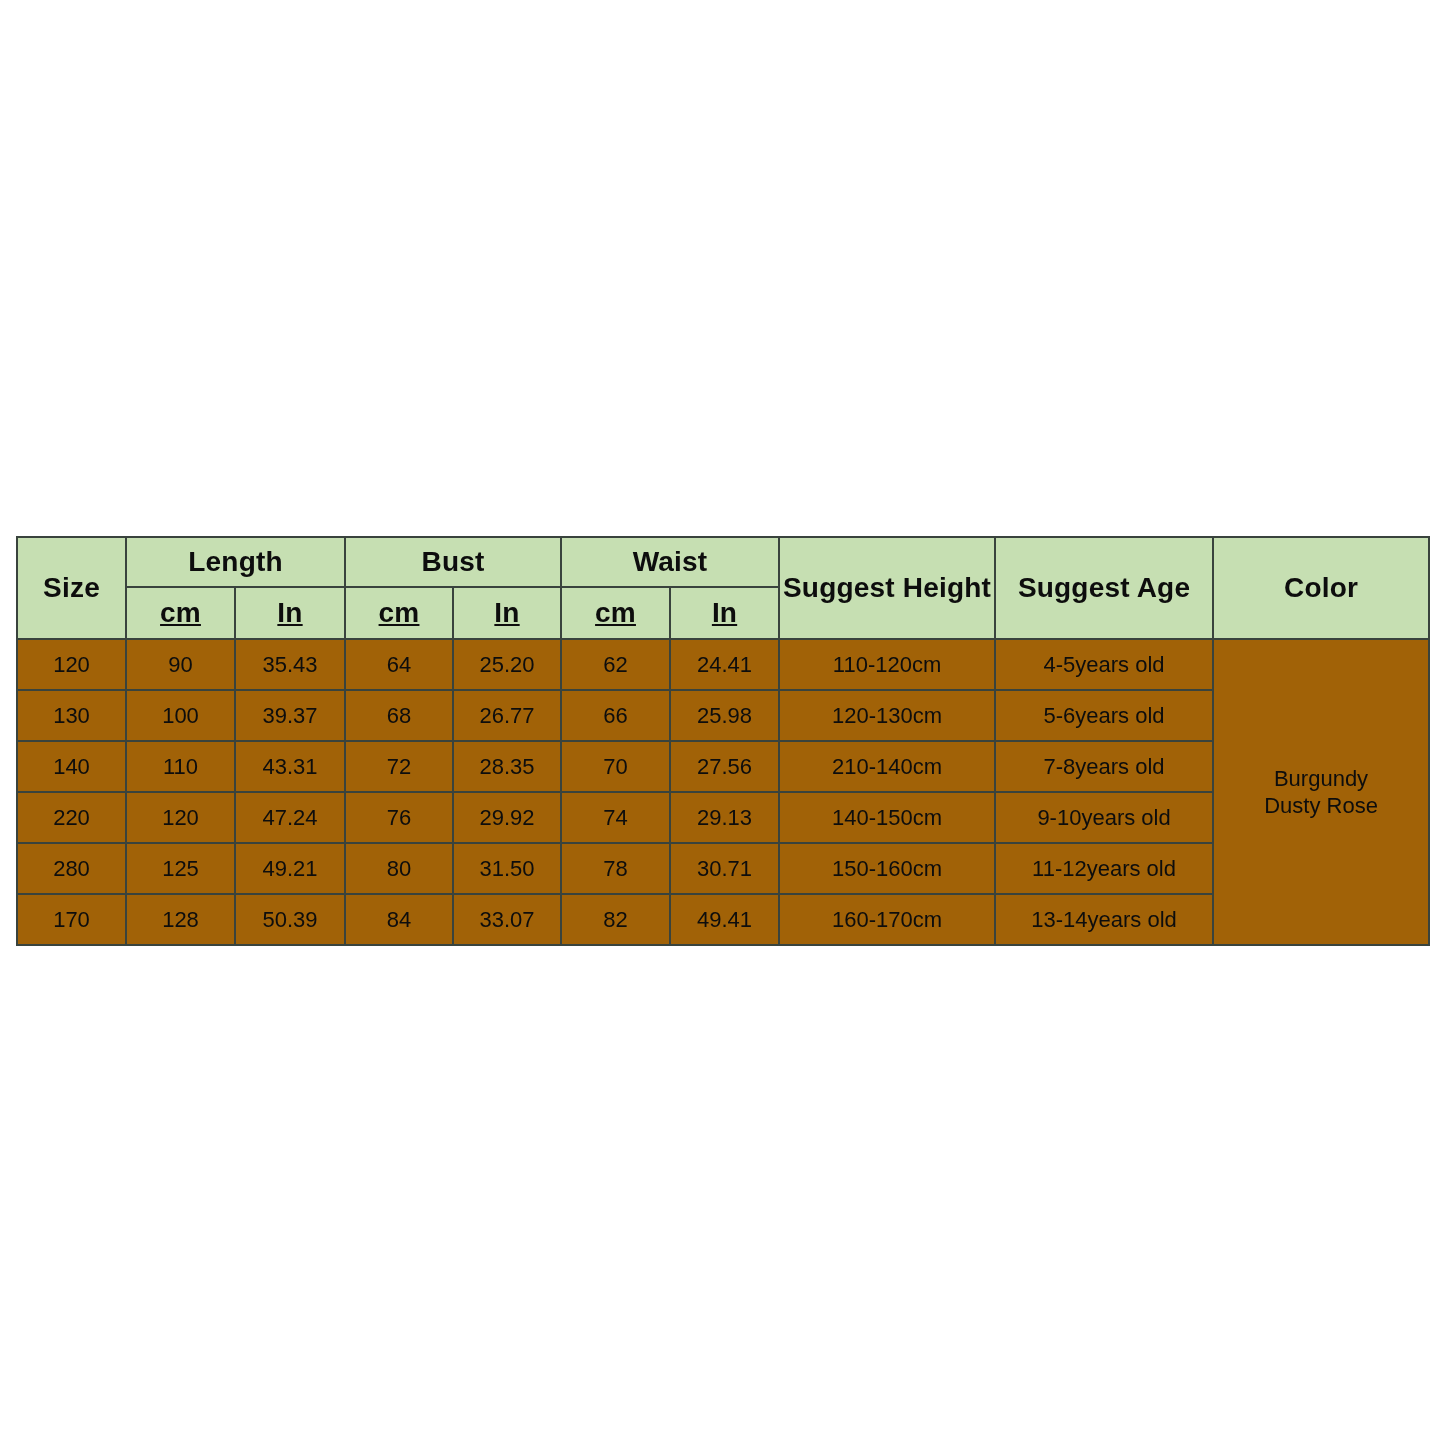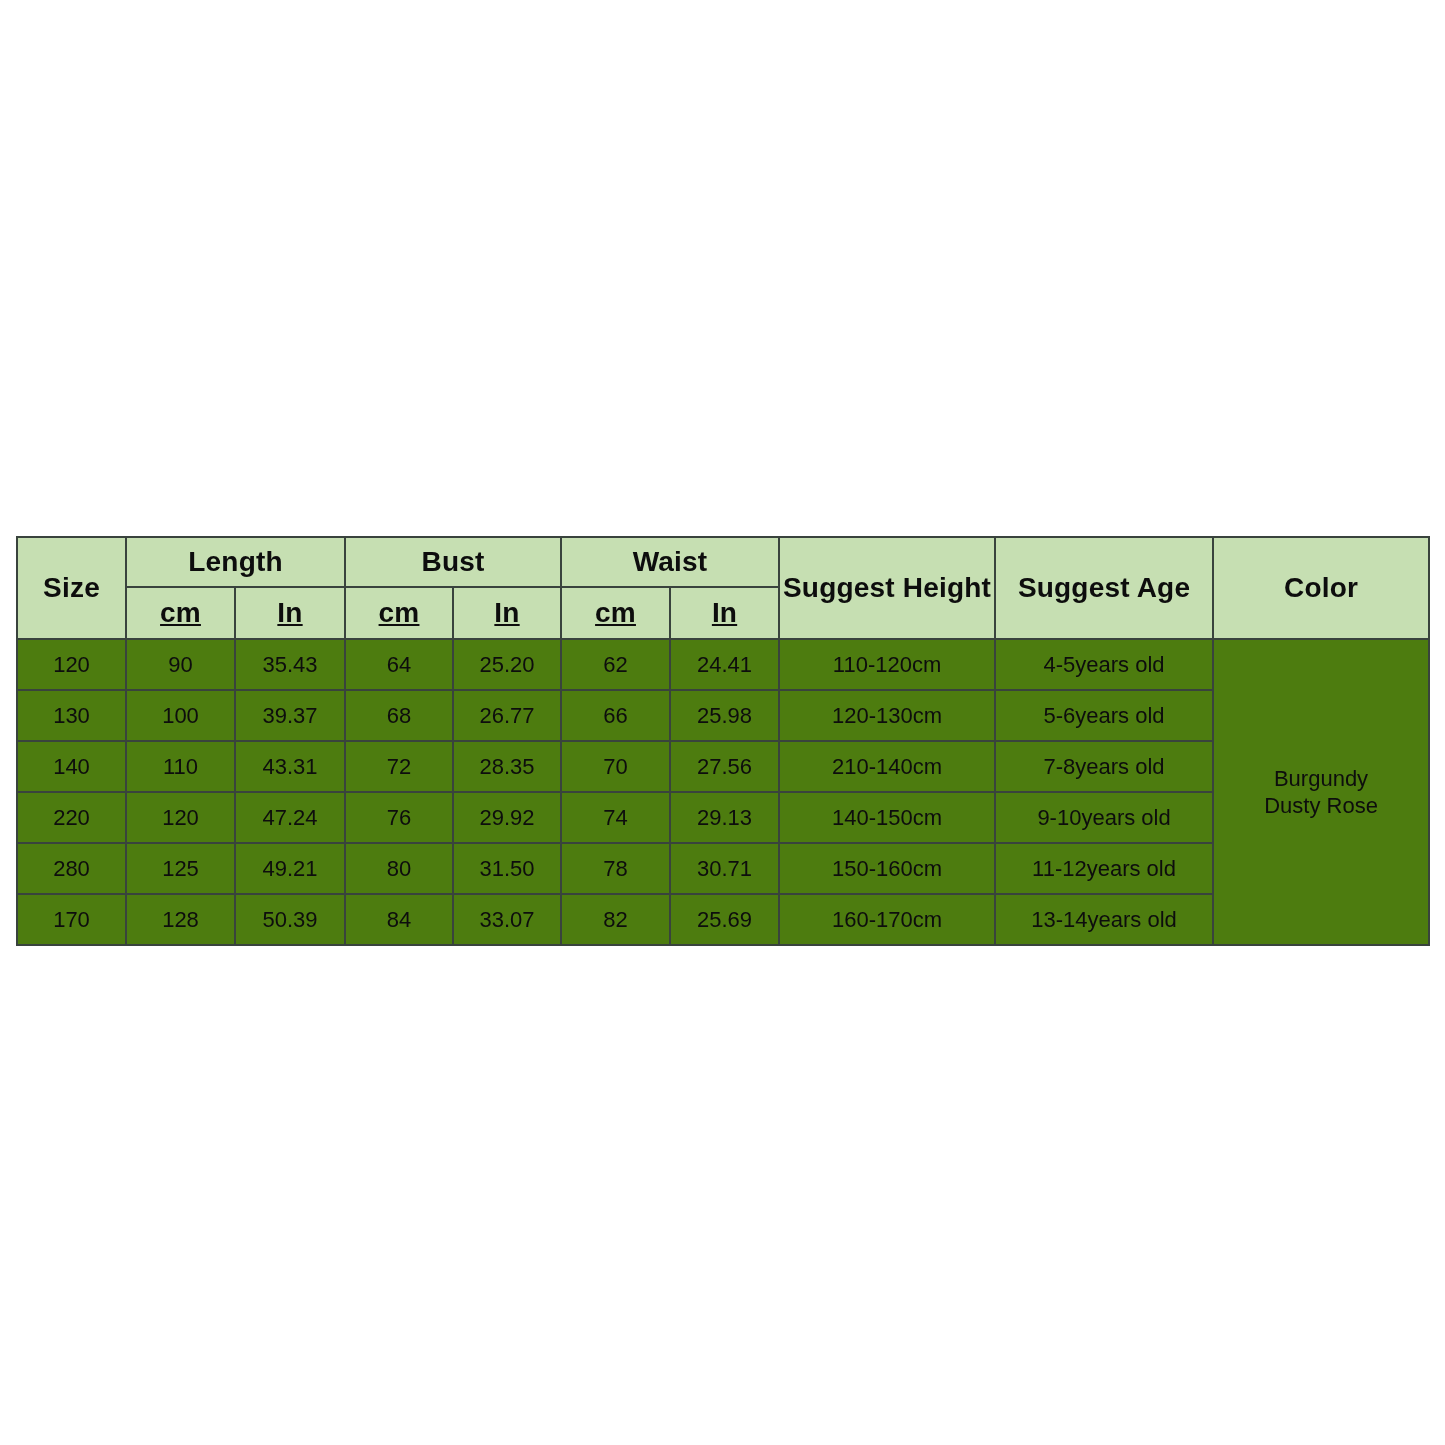--- a/index.html
+++ b/index.html
@@ -44,21 +44,21 @@
     font-weight: bold;
     font-size: 28px;
     letter-spacing: 0.2px;
   }
   th.group-head { height: 48px; }
   th.sub-head   { height: 50px; text-decoration: underline; }
   th.tall-head  { height: 98px; margin-left: 40px; }
 
   
   table.size-chart td {
-    background: #4d7c0f;
+    background: #a16207;
     font-size: 22px;
     font-weight: normal;
     height: 49px;
     line-height: 1.25;
   }
 
   td.color-cell {
     font-size: 22px;
     line-height: 1.45;
   }
@@ -173,19 +173,19 @@
         <td>150-160cm</td>
         <td>11-12years old</td>
       </tr>
       <tr>
         <td>170</td>
         <td>128</td>
         <td>50.39</td>
         <td>84</td>
         <td>33.07</td>
         <td>82</td>
-        <td>25.69</td>
+        <td>49.41</td>
         <td>160-170cm</td>
         <td>13-14years old</td>
       </tr>
     </tbody>
   </table>
 </div>
 
 </body></html>

